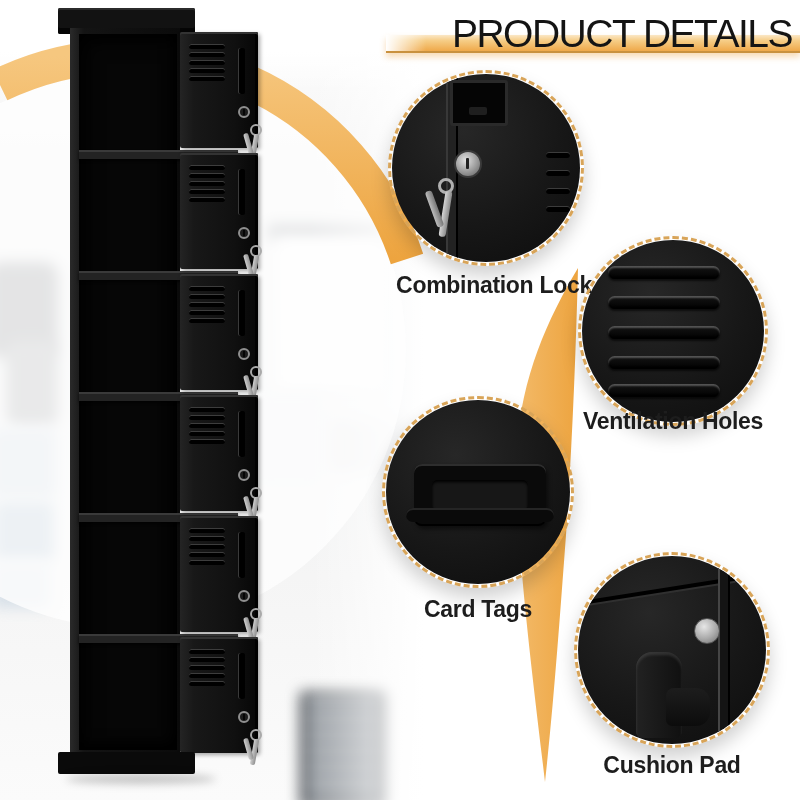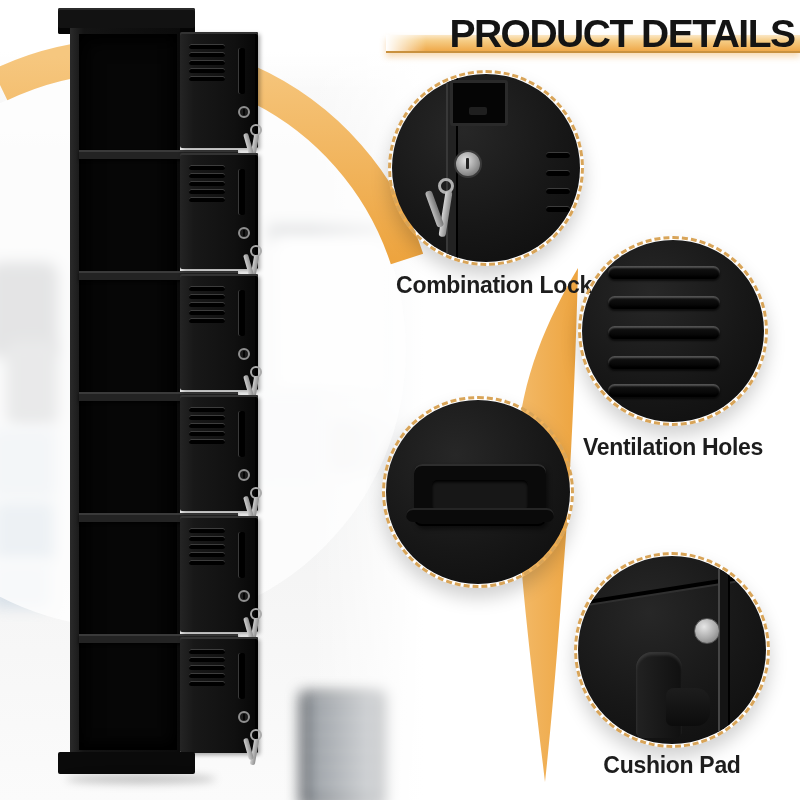--- a/index.html
+++ b/index.html
@@ -118,21 +118,21 @@
   
   .header{position:absolute;left:0;top:0;width:800px;height:62px;z-index:6;}
   .header-band{position:absolute;left:386px;top:35px;width:414px;height:16px;
         background:linear-gradient(180deg,#fbe7c6 0%,#f6cd86 35%,#efa94a 100%),
                    linear-gradient(90deg,#ffffff,rgba(255,255,255,0) 9%);
         background-blend-mode:normal;border-bottom:2px solid #c9913f;
         box-shadow:0 4px 6px rgba(238,176,96,.45);}
   .header-band::before{content:"";position:absolute;left:0;top:0;width:40px;height:100%;
         background:linear-gradient(90deg,#ffffff,rgba(255,255,255,0));}
   .header-title{position:absolute;left:448px;top:14px;width:348px;text-align:center;
-        font-size:39px;font-weight:700;letter-spacing:-1.5px;color:#141414;line-height:1;}
+        font-size:39px;font-weight:400;letter-spacing:-1.5px;color:#141414;line-height:1;}
 </style>
 </head>
 <body>
 
 <div class="canvas">
 
   <div class="room">
     <div class="blob b-equip1"></div>
     <div class="blob b-equip2"></div>
     <div class="blob b-shelf1"></div>
@@ -289,27 +289,28 @@
     <div class="photo">
       <div class="vents">
         <i style="top:0"></i>
           <i style="top:30px"></i>
           <i style="top:60px"></i>
           <i style="top:90px"></i>
           <i style="top:118px"></i>
       </div>
     </div>
   </div>
-  <div class="callout-label" style="left:560px;top:434px;width:226px;">Ventilation Holes</div>
+  <div class="callout-label" style="left:560px;top:408px;width:226px;">Ventilation Holes</div>
 
   <div class="callout c3">
     <div class="photo">
       <div class="tagslot"></div>
     </div>
   </div>
+  <div class="callout-label" style="left:382px;top:596px;width:192px;">Card Tags</div>
 
   <div class="callout c4">
     <div class="photo">
       <div class="diag-edge"></div>
       <div class="door-frame"></div>
       <div class="pad"></div>
       <div class="bumper"></div>
     </div>
   </div>
   <div class="callout-label" style="left:574px;top:752px;width:196px;">Cushion Pad</div>

